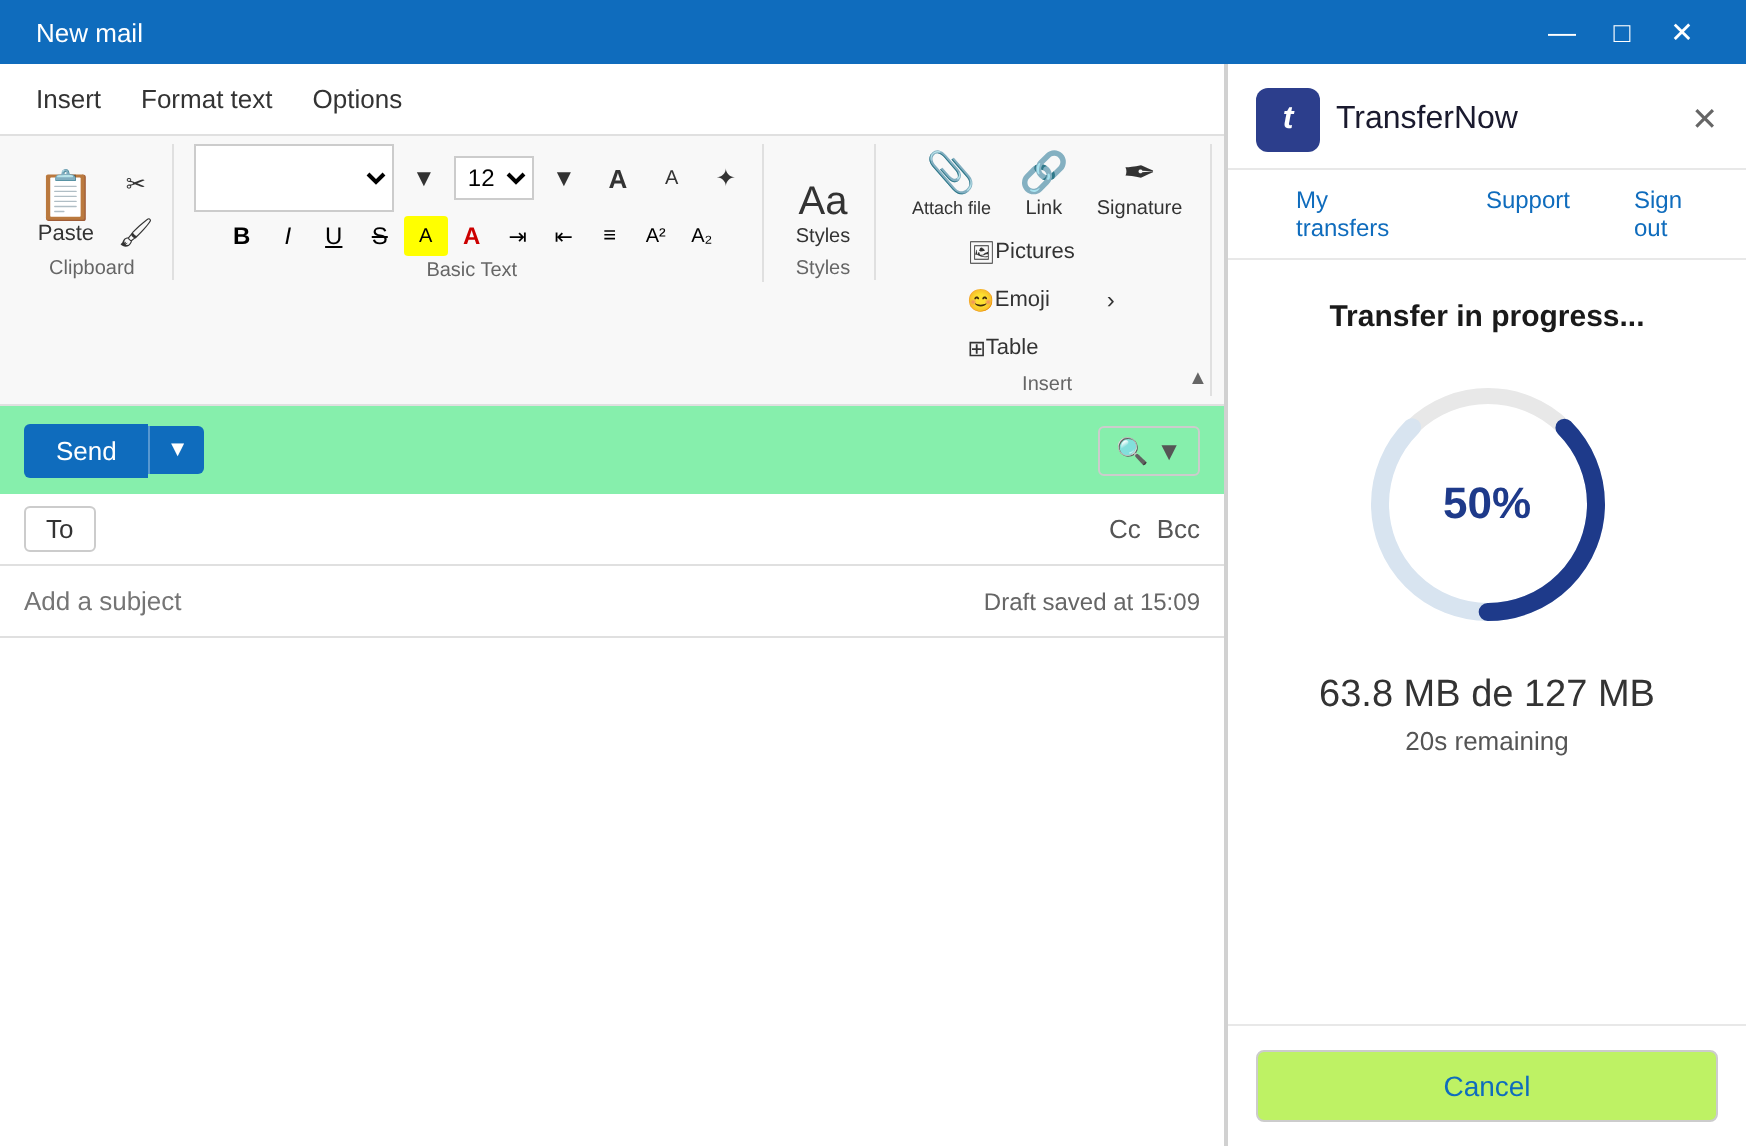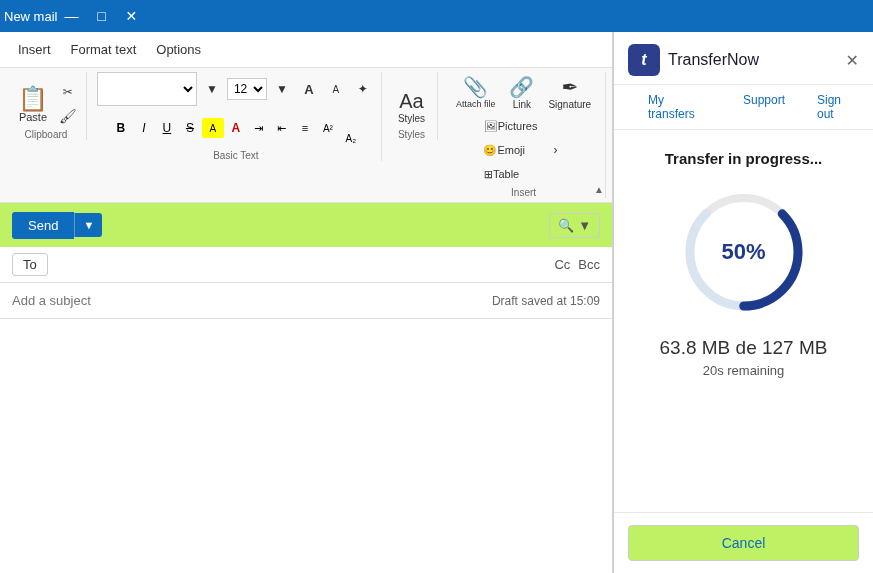--- a/index.html
+++ b/index.html
@@ -4,21 +4,22 @@
   <style>
     * { box-sizing: border-box; margin: 0; padding: 0; }
     body { font-family: 'Segoe UI', Arial, sans-serif; background: #f3f3f3; width: 873px; height: 573px; overflow: hidden; display: flex; flex-direction: column; }
 
     
     .title-bar {
       background: #0f6cbd;
       color: white;
       display: flex;
       align-items: center;
-      padding: 0 4px;
+      justify-content: space-between;
+      padding: 0 18px;
       height: 32px;
       flex-shrink: 0;
     }
     .title-bar-title { font-size: 13px; font-weight: 400; }
     .title-bar-controls { display: flex; gap: 2px; }
     .title-bar-btn {
       width: 28px; height: 28px;
       background: transparent;
       border: none;
       color: white;
@@ -191,21 +192,21 @@
       font-size: 10px;
       color: #666;
     }
 
     
     .compose-header {
       padding: 4px 12px;
       display: flex;
       align-items: center;
       justify-content: space-between;
-      background: #bef264;
+      background: #86efac;
       height: 44px;
     }
     .send-btn-group {
       display: flex;
       align-items: center;
     }
     .send-btn {
       background: #0f6cbd;
       color: white;
       border: none;
@@ -482,21 +483,21 @@
             <button class="fmt-btn bold">B</button>
             <button class="fmt-btn italic">I</button>
             <button class="fmt-btn underline">U</button>
             <button class="fmt-btn" style="text-decoration:line-through;">S</button>
             <button class="fmt-btn" style="background:#ffff00;width:22px;height:20px;font-size:10px;">A</button>
             <button class="fmt-btn" style="color:#c00;font-weight:bold;">A</button>
             <button class="fmt-btn" style="font-size:11px;">⇥</button>
             <button class="fmt-btn" style="font-size:11px;">⇤</button>
             <button class="fmt-btn" style="font-size:11px;">≡</button>
             <button class="fmt-btn" style="font-size:10px;">A²</button>
-            <button class="fmt-btn" style="font-size:10px;margin-top:20px;">A₂</button>
+            <button class="fmt-btn" style="font-size:10px;">A₂</button>
           </div>
         </div>
         <span class="ribbon-group-label">Basic Text</span>
       </div>
 
       <div class="ribbon-group">
         <div class="ribbon-group-content">
           <button class="ribbon-large-btn">
             <span class="icon">Aa</span>
             <span>Styles</span>

